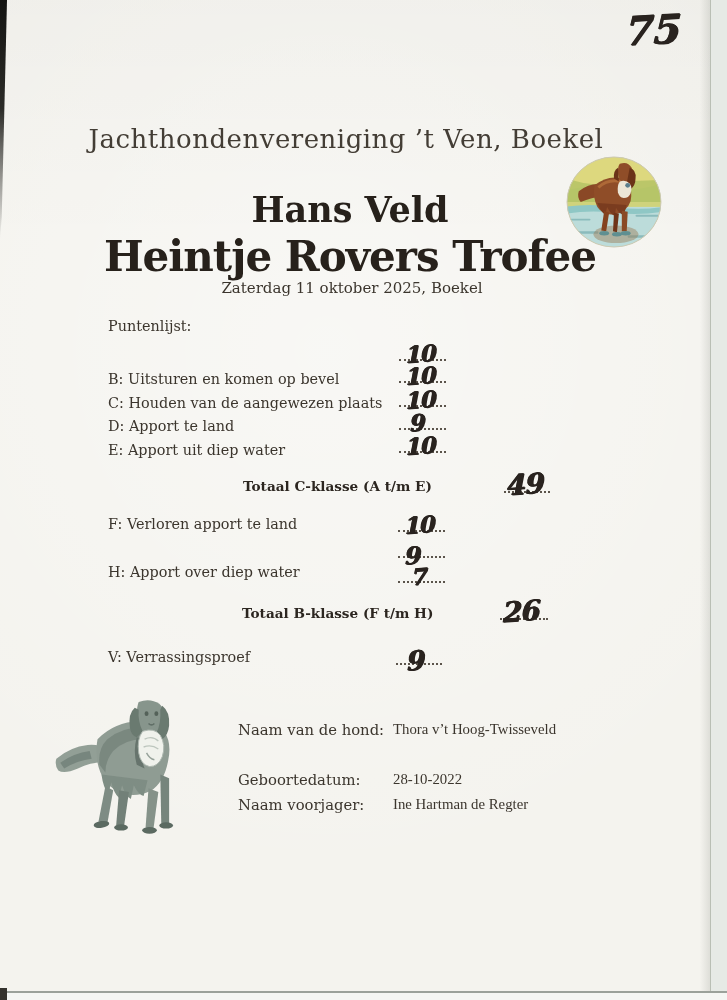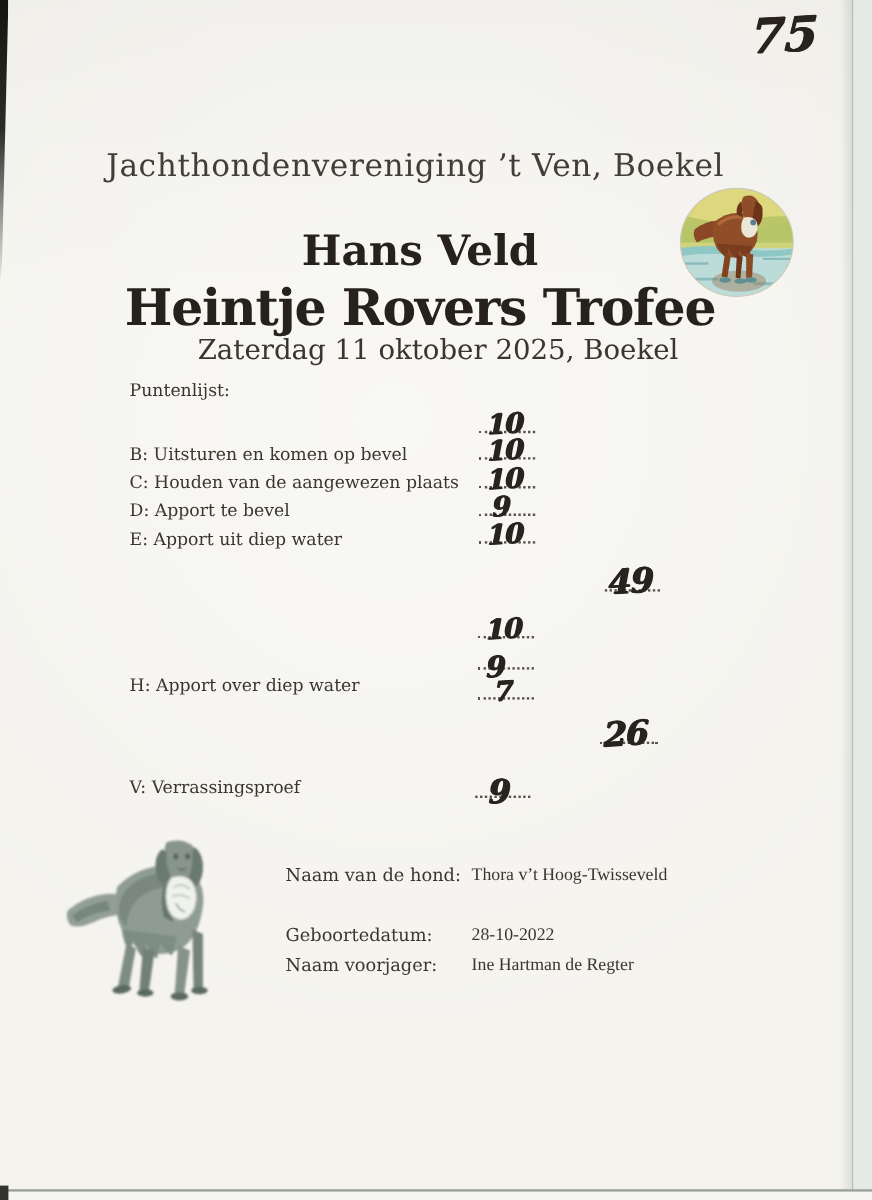--- a/index.html
+++ b/index.html
@@ -29,22 +29,22 @@
     text-shadow:.7px .4px 0 var(--ink), -.3px -.2px 0 var(--ink);}
   .entry-num{position:absolute;left:626px;top:10px;font-size:40px;transform:rotate(-3deg) skewX(-6deg);}
 
   
   .club{position:absolute;left:0;top:124px;width:692px;text-align:center;
     font-size:26px;letter-spacing:.5px;color:#433d35;}
   .t1{position:absolute;left:0;top:189px;width:700px;text-align:center;
     font-size:35px;font-weight:700;color:var(--dark);}
   .t2{position:absolute;left:0;top:232px;width:700px;text-align:center;
     font-size:42px;font-weight:700;letter-spacing:-1px;color:var(--dark);}
-  .date{position:absolute;left:15px;top:279px;width:700px;text-align:center;
-    font-size:23px;color:var(--print);}
+  .date{position:absolute;left:2px;top:279px;width:700px;text-align:center;
+    font-size:15px;color:var(--print);}
   .logo{position:absolute;left:565px;top:156px;width:98px;height:92px;}
 
   
   .prow,.heading,.vrow{position:absolute;left:108px;font-size:14.4px;color:var(--print);white-space:nowrap;}
   .heading{top:318px}
   .rA{top:347px}.rB{top:371px}.rC{top:395px}.rD{top:418px}.rE{top:442px}
   .rF{top:516px}.rG{top:540px}.rH{top:564px}
   .vrow{top:649px}
   .trow{position:absolute;font-size:13.6px;font-weight:700;color:#2c2620;white-space:nowrap;}
   .tC{left:243px;top:478px}.tB{left:242px;top:605px}
@@ -130,47 +130,50 @@
   <div class="prow rB"><span>B: Uitsturen en komen op bevel</span></div>
   <div class="slot sB">
       <span class="hand">10</span>
     </div>
 
   <div class="prow rC"><span>C: Houden van de aangewezen plaats</span></div>
   <div class="slot sC">
       <span class="hand">10</span>
     </div>
 
-  <div class="prow rD"><span>D: Apport te bevel</span></div>
+  <div class="prow rD"><span>D: Apport te land</span></div>
   <div class="slot sD">
       <span class="hand">9</span>
     </div>
 
   <div class="prow rE"><span>E: Apport uit diep water</span></div>
   <div class="slot sE">
       <span class="hand">10</span>
     </div>
 
+  <div class="trow tC"><span>Totaal C-klasse (A t/m E)</span></div>
   <div class="slot stC">
       <span class="hand">49</span>
     </div>
 
+  <div class="prow rF"><span>F: Verloren apport te land</span></div>
   <div class="slot sF">
       <span class="hand">10</span>
     </div>
 
   <div class="slot sG">
       <span class="hand">9</span>
     </div>
 
   <div class="prow rH"><span>H: Apport over diep water</span></div>
   <div class="slot sH">
       <span class="hand">7</span>
     </div>
 
+  <div class="trow tB"><span>Totaal B-klasse (F t/m H)</span></div>
   <div class="slot stB">
       <span class="hand">26</span>
     </div>
 
   <div class="vrow"><span>V: Verrassingsproef</span></div>
   <div class="slot sV">
       <span class="hand">9</span>
     </div>
 
   <svg class="sketch" viewBox="0 0 150 155">

